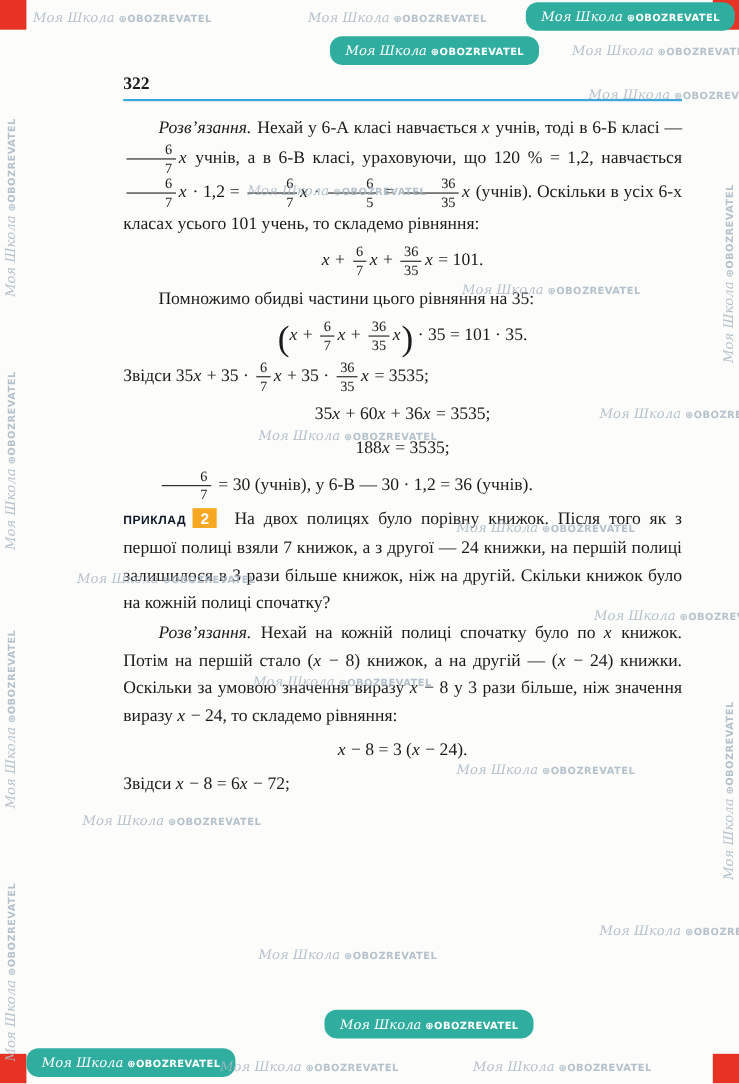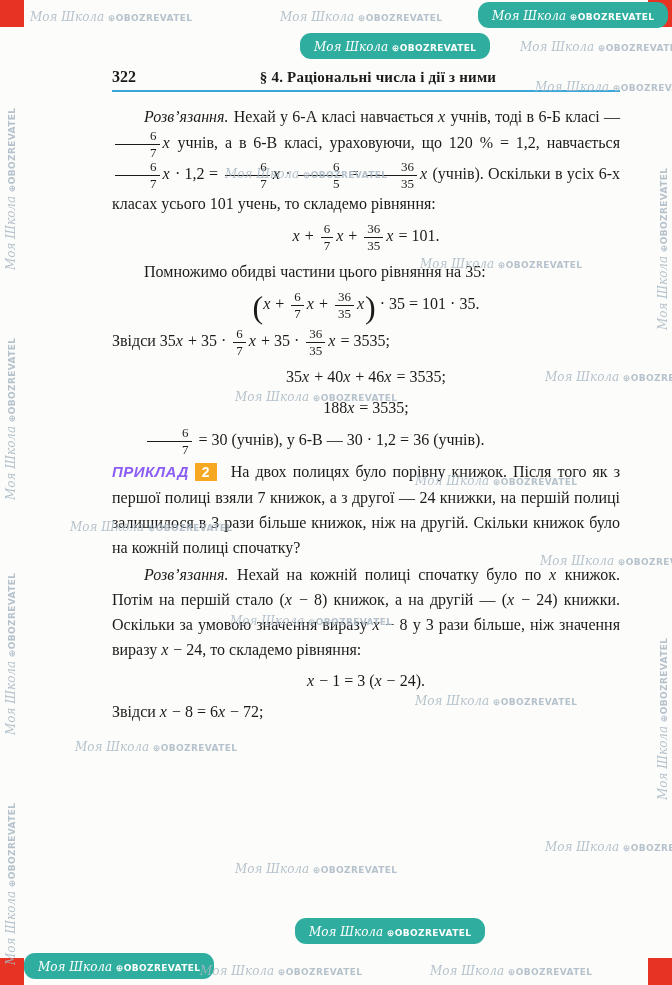--- a/index.html
+++ b/index.html
@@ -25,42 +25,42 @@
     transform-origin:0 0;
   }
   .wm .script{font-family:"DejaVu Serif",serif;font-style:italic;font-size:12px;}
   .wm .brand{font-family:"DejaVu Sans",sans-serif;font-weight:bold;font-size:9px;letter-spacing:.4px;}
   .wm.teal{
     background:#2fae9f;color:#ffffff;opacity:1;
     border-radius:11px;padding:5px 14px;min-width:140px;
   }
   
   .content{position:absolute;left:112px;right:52px;top:68px;z-index:2;}
-  .hdr{display:flex;align-items:center;font-size:15px;}
+  .hdr{display:flex;align-items:flex-start;font-size:15px;}
   .hdr .pgnum{font-weight:bold;font-size:16px;}
   .hdr .title{flex:1;text-align:center;font-weight:600;letter-spacing:.2px;}
   .hdr .sym{font-weight:bold;}
   .hdr-line{height:2px;background:#3aa7dc;margin:4px 0 12px 0;}
   
   .body{font-size:16px;line-height:25px;}
   .para{margin:2px 0;text-align:justify;}
   .para.indent{text-indent:32px;}
   .eq{text-align:center;margin:6px 0;}
   .it{font-style:italic;padding-right:1px;}
   .frac{
     display:inline-block;vertical-align:middle;text-align:center;
     font-size:13px;line-height:1.08;margin:0 3px;
   }
   .frac .n{display:block;border-bottom:1px solid #1b1b1b;padding:0 3px 1px;}
   .frac .d{display:block;padding:1px 3px 0;}
   .bigp{font-size:200%;line-height:0;vertical-align:-0.28em;font-weight:400;}
   .tri{color:#e2442c;font-size:14px;vertical-align:baseline;}
   .ex-label{
     font-family:"Liberation Sans",sans-serif;font-weight:bold;
-    color:#8b5cf6;font-size:15px;letter-spacing:.5px;font-style:italic;
+    color:#0f172a;font-size:11px;letter-spacing:.5px;
   }
   .ex-num{
     font-family:"Liberation Sans",sans-serif;font-weight:bold;
     background:#f7a823;color:#ffffff;font-size:14px;
     padding:1px 7px;margin:0 8px 0 6px;
   }
 </style>
 </head>
 <body>
 
@@ -98,35 +98,31 @@
       <div class="wm teal" style="left: 295px; top: 918px;"><span class="script">Моя Школа</span><span class="brand"> ⊕OBOZREVATEL</span></div>
       <div class="wm teal" style="left: 24px; top: 953px;"><span class="script">Моя Школа</span><span class="brand"> ⊕OBOZREVATEL</span></div>
       <div class="wm" style="left: 200px; top: 962px;"><span class="script">Моя Школа</span><span class="brand"> ⊕OBOZREVATEL</span></div>
       <div class="wm" style="left: 430px; top: 962px;"><span class="script">Моя Школа</span><span class="brand"> ⊕OBOZREVATEL</span></div>
       <div class="wm" style="left: 2px; top: 965px; transform: rotate(-90deg);"><span class="script">Моя Школа</span><span class="brand"> ⊕OBOZREVATEL</span></div>
     </div>
 
   <div class="content">
     <div class="hdr">
       <span class="pgnum">322</span>
-      <span class="title">
-        <span class="sym">§ 4.</span>
-        <span>Раціональні числа і дії з ними</span>
-      </span>
     </div>
     <div class="hdr-line"></div>
 
     <div class="body">
         <div class="para indent"><span class="it">Розв’язання.</span><span> Нехай у 6-А класі навчається </span><span class="it">x</span><span> учнів, тоді в 6-Б класі — </span><span class="frac"><span class="n">6</span><span class="d">7</span></span><span class="it">x</span><span> учнів, а в 6-В класі, ураховуючи, що 120 % = 1,2, навчається </span><span class="frac"><span class="n">6</span><span class="d">7</span></span><span class="it">x</span><span> · 1,2 = </span><span class="frac"><span class="n">6</span><span class="d">7</span></span><span class="it">x</span><span> · </span><span class="frac"><span class="n">6</span><span class="d">5</span></span><span> = </span><span class="frac"><span class="n">36</span><span class="d">35</span></span><span class="it">x</span><span> (учнів). Оскільки в усіх 6-х класах усього 101 учень, то складемо рівняння:</span></div>
         <div class="eq"><span class="it">x</span><span> + </span><span class="frac"><span class="n">6</span><span class="d">7</span></span><span class="it">x</span><span> + </span><span class="frac"><span class="n">36</span><span class="d">35</span></span><span class="it">x</span><span> = 101.</span></div>
         <div class="para indent"><span>Помножимо обидві частини цього рівняння на 35:</span></div>
         <div class="eq"><span class="bigp">(</span><span class="it">x</span><span> + </span><span class="frac"><span class="n">6</span><span class="d">7</span></span><span class="it">x</span><span> + </span><span class="frac"><span class="n">36</span><span class="d">35</span></span><span class="it">x</span><span class="bigp">)</span><span> · 35 = 101 · 35.</span></div>
         <div class="para"><span>Звідси 35</span><span class="it">x</span><span> + 35 · </span><span class="frac"><span class="n">6</span><span class="d">7</span></span><span class="it">x</span><span> + 35 · </span><span class="frac"><span class="n">36</span><span class="d">35</span></span><span class="it">x</span><span> = 3535;</span></div>
-        <div class="eq"><span>35</span><span class="it">x</span><span> + 40</span><span class="it">x</span><span> + 46</span><span class="it">x</span><span> = 3535;</span></div>
+        <div class="eq"><span>35</span><span class="it">x</span><span> + 60</span><span class="it">x</span><span> + 36</span><span class="it">x</span><span> = 3535;</span></div>
         <div class="eq"><span>188</span><span class="it">x</span><span> = 3535;</span></div>
         <div class="para indent"><span class="frac"><span class="n">6</span><span class="d">7</span></span><span> = 30 (учнів), у 6-В — 30 · 1,2 = 36 (учнів).</span></div>
         <div class="para"><span class="ex-label">ПРИКЛАД</span><span class="ex-num">2</span><span> На двох полицях було порівну книжок. Після того як з першої полиці взяли 7 книжок, а з другої — 24 книжки, на першій полиці залишилося в 3 рази більше книжок, ніж на другій. Скільки книжок було на кожній полиці спочатку?</span></div>
         <div class="para indent"><span class="it">Розв’язання.</span><span> Нехай на кожній полиці спочатку було по </span><span class="it">x</span><span> книжок. Потім на першій стало (</span><span class="it">x</span><span> − 8) книжок, а на другій — (</span><span class="it">x</span><span> − 24) книжки. Оскільки за умовою значення виразу </span><span class="it">x</span><span> − 8 у 3 рази більше, ніж значення виразу </span><span class="it">x</span><span> − 24, то складемо рівняння:</span></div>
-        <div class="eq"><span class="it">x</span><span> − 1 = 3 (</span><span class="it">x</span><span> − 24).</span></div>
+        <div class="eq"><span class="it">x</span><span> − 8 = 3 (</span><span class="it">x</span><span> − 24).</span></div>
         <div class="para"><span>Звідси </span><span class="it">x</span><span> − 8 = 6</span><span class="it">x</span><span> − 72;</span></div>
       </div>
   </div>
 </div>
 
 </body></html>

